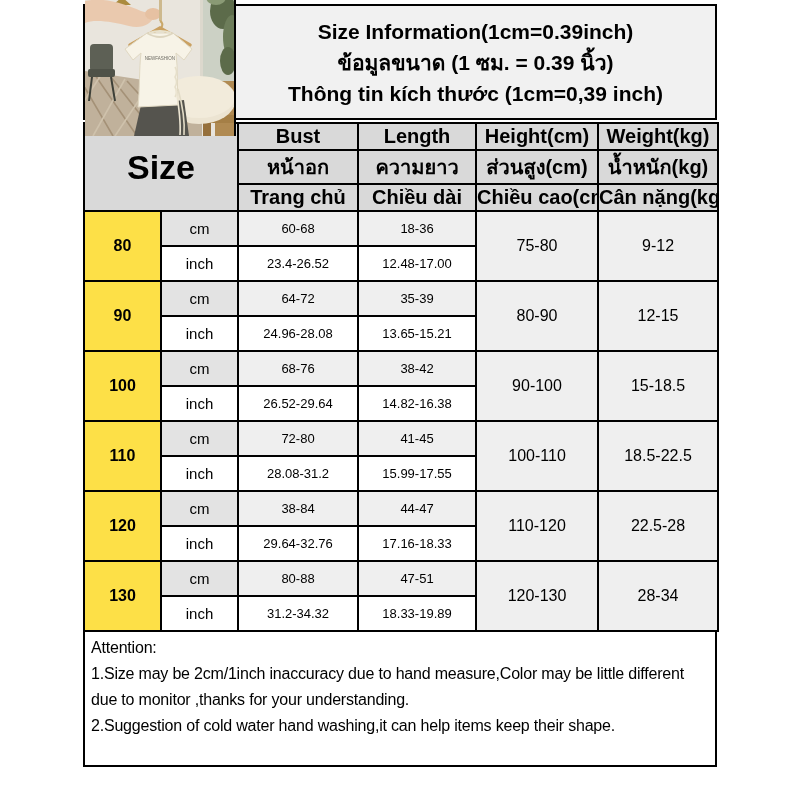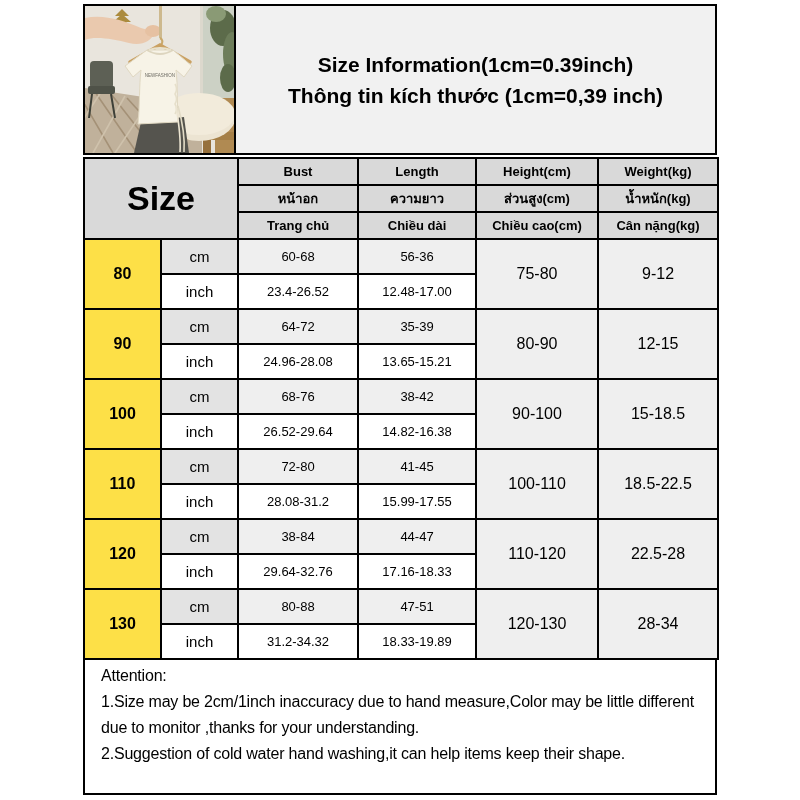--- a/index.html
+++ b/index.html
@@ -3,50 +3,50 @@
 <meta charset="utf-8">
 <style>
   html,body{margin:0;padding:0;}
   body{
     width:800px;height:800px;background:#ffffff;position:relative;
     font-family:"Liberation Sans","DejaVu Sans",sans-serif;color:#000;
   }
   .sheet{position:absolute;left:83px;top:4px;width:634px;}
 
   
-  .top-block{display:flex;height:151px;border:2px solid #000;box-sizing:border-box;background:#f1f1f1;align-items:center;}
+  .top-block{display:flex;height:116px;border:2px solid #000;box-sizing:border-box;background:#f1f1f1;align-items:center;}
   .photo-cell{width:151px;min-width:151px;border-right:2px solid #000;box-sizing:border-box;
               position:relative;overflow:hidden;background:#e9e5dd;}
   .photo-cell svg{display:block;width:100%;height:100%;}
   .title-cell{flex:1;display:flex;flex-direction:column;justify-content:center;align-items:center;}
   .title-line{font-weight:bold;font-size:21px;line-height:31px;text-align:center;white-space:nowrap;}
 
   
   table.size-table{border-collapse:collapse;table-layout:fixed;width:634px;margin-top:2px;}
   .size-table th,.size-table td{
     border:2px solid #000;padding:0;text-align:center;vertical-align:middle;
     overflow:hidden;white-space:nowrap;
   }
   .size-table tr.h-row{height:27px;}
   .size-table tr.b-row{height:35px;}
-  .h-cell{background:#d9d9d9;font-weight:bold;font-size:13px;}
+  .h-cell{background:#d9d9d9;font-weight:bold;font-size:20px;}
   .h-size{background:#d9d9d9;font-weight:bold;font-size:34px;}
   .c-size{background:#fde047;font-weight:bold;font-size:16px;}
   .c-unit{font-weight:normal;font-size:15px;}
   .u-cm{background:#e3e3e3;}
   .u-inch{background:#ffffff;}
   .c-data{font-weight:normal;font-size:13px;}
   .d-cm{background:#efefef;}
   .d-inch{background:#ffffff;border-radius:12px;}
   .c-merge{background:#efefef;font-weight:normal;font-size:16px;margin-left:28px;}
 
   
   .attention-block{
     border:2px solid #000;box-sizing:border-box;margin-top:-2px;height:137px;
-    padding:3px 16px;background:#ffffff;font-size:16px;line-height:26px;letter-spacing:-0.2px;
+    padding:3px 6px;background:#ffffff;font-size:16px;line-height:26px;letter-spacing:-0.2px;
   }
 </style>
 </head>
 <body>
 
 <div class="sheet">
 
   <div class="top-block">
     <div class="photo-cell">
       <svg viewBox="0 0 149 147" preserveAspectRatio="none">
@@ -123,20 +123,21 @@
           <path d="M64,44 Q75,40 86,44" fill="none" stroke="#e8e1cc" stroke-width="2"></path>
           <text x="75" y="71" font-size="4.5" text-anchor="middle" fill="#6d6b63" font-family="'Liberation Sans','DejaVu Sans',sans-serif">NEWFASHION</text>
           <path d="M90,78 q3,5 0,10 q3,5 0,10 q3,5 0,10" fill="none" stroke="#e6dfca" stroke-width="1.5"></path>
           <path d="M91,100 C94,118 96,132 95,146" fill="none" stroke="#ece5d2" stroke-width="1.6"></path>
           <path d="M93,100 C98,118 100,132 99,146" fill="none" stroke="#e2dbc6" stroke-width="1.6"></path>
         </g>
       </svg>
     </div>
     <div class="title-cell">
       <div class="title-line">Size Information(1cm=0.39inch)</div>
+      <div class="title-line">ข้อมูลขนาด (1 ซม. = 0.39 นิ้ว)</div>
       <div class="title-line">Thông tin kích thước (1cm=0,39 inch)</div>
     </div>
   </div>
 
   <table class="size-table">
     <colgroup>
       <col style="width:77px">
         <col style="width:77px">
         <col style="width:120px">
       <col style="width:118px">
@@ -162,21 +163,21 @@
         <th class="h-cell">Trang chủ</th>
         <th class="h-cell">Chiều dài</th>
         <th class="h-cell">Chiều cao(cm)</th>
         <th class="h-cell">Cân nặng(kg)</th>
       </tr>
 
       <tr class="b-row">
         <td class="c-size" rowspan="2">80</td>
         <td class="c-unit u-cm">cm</td>
         <td class="c-data d-cm">60-68</td>
-        <td class="c-data d-cm">56-36</td>
+        <td class="c-data d-cm">18-36</td>
         <td class="c-merge" rowspan="2">75-80</td>
         <td class="c-merge" rowspan="2">9-12</td>
       </tr>
       <tr class="b-row">
         <td class="c-unit u-inch">inch</td>
         <td class="c-data d-inch">23.4-26.52</td>
         <td class="c-data d-inch">12.48-17.00</td>
       </tr>
 
       <tr class="b-row">

